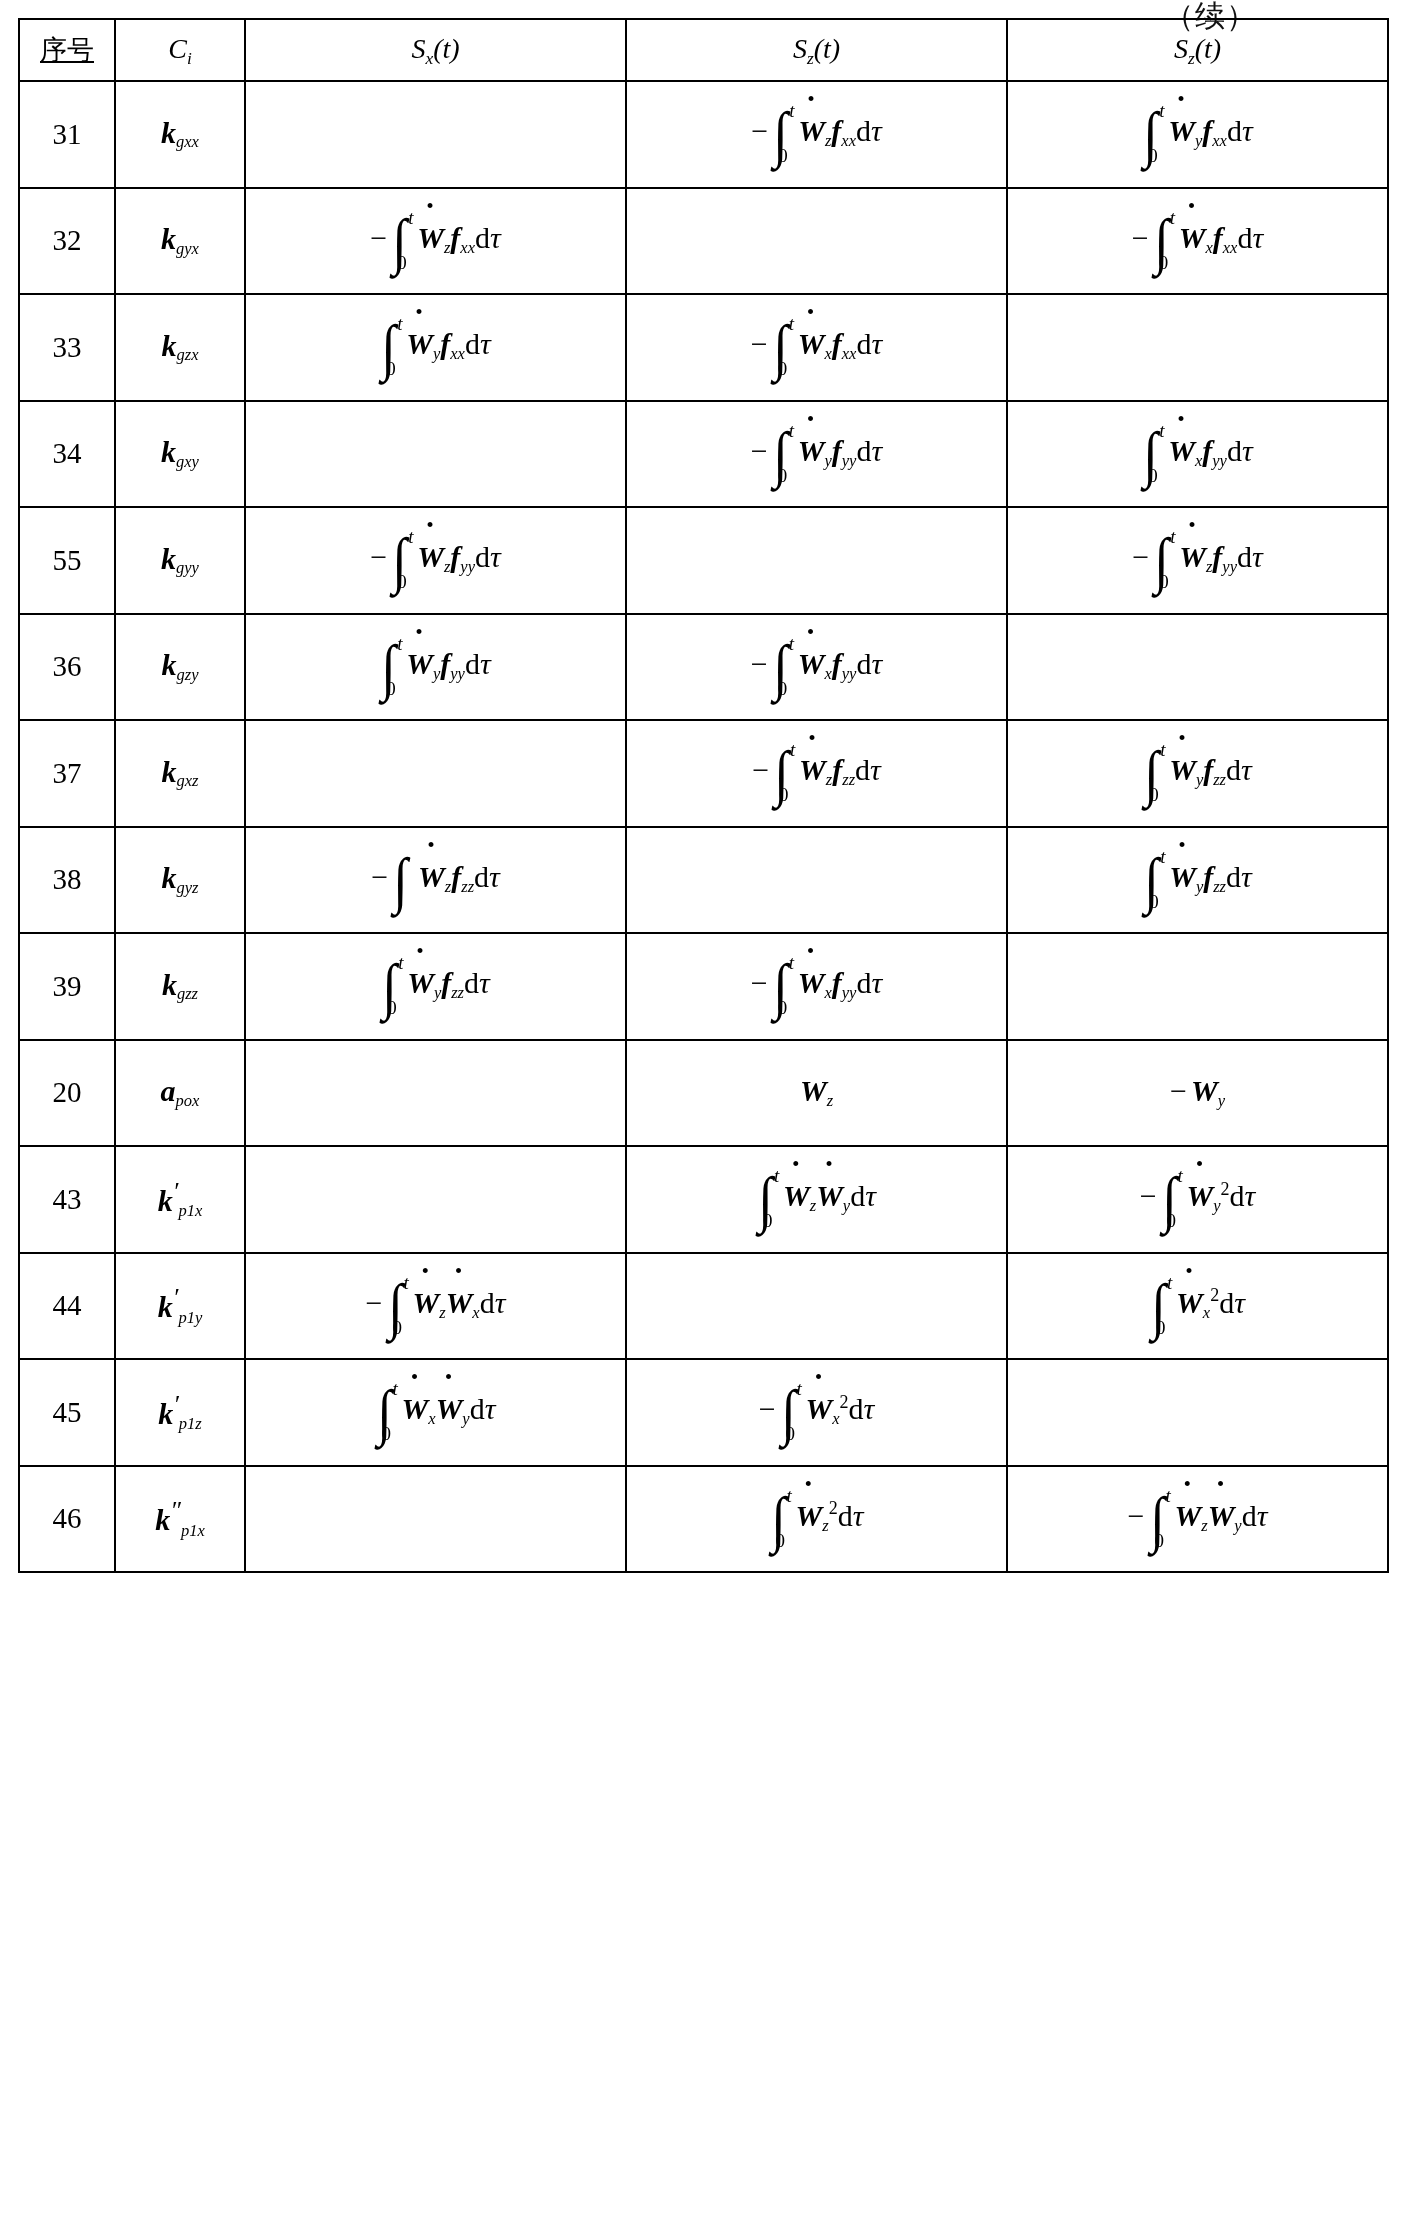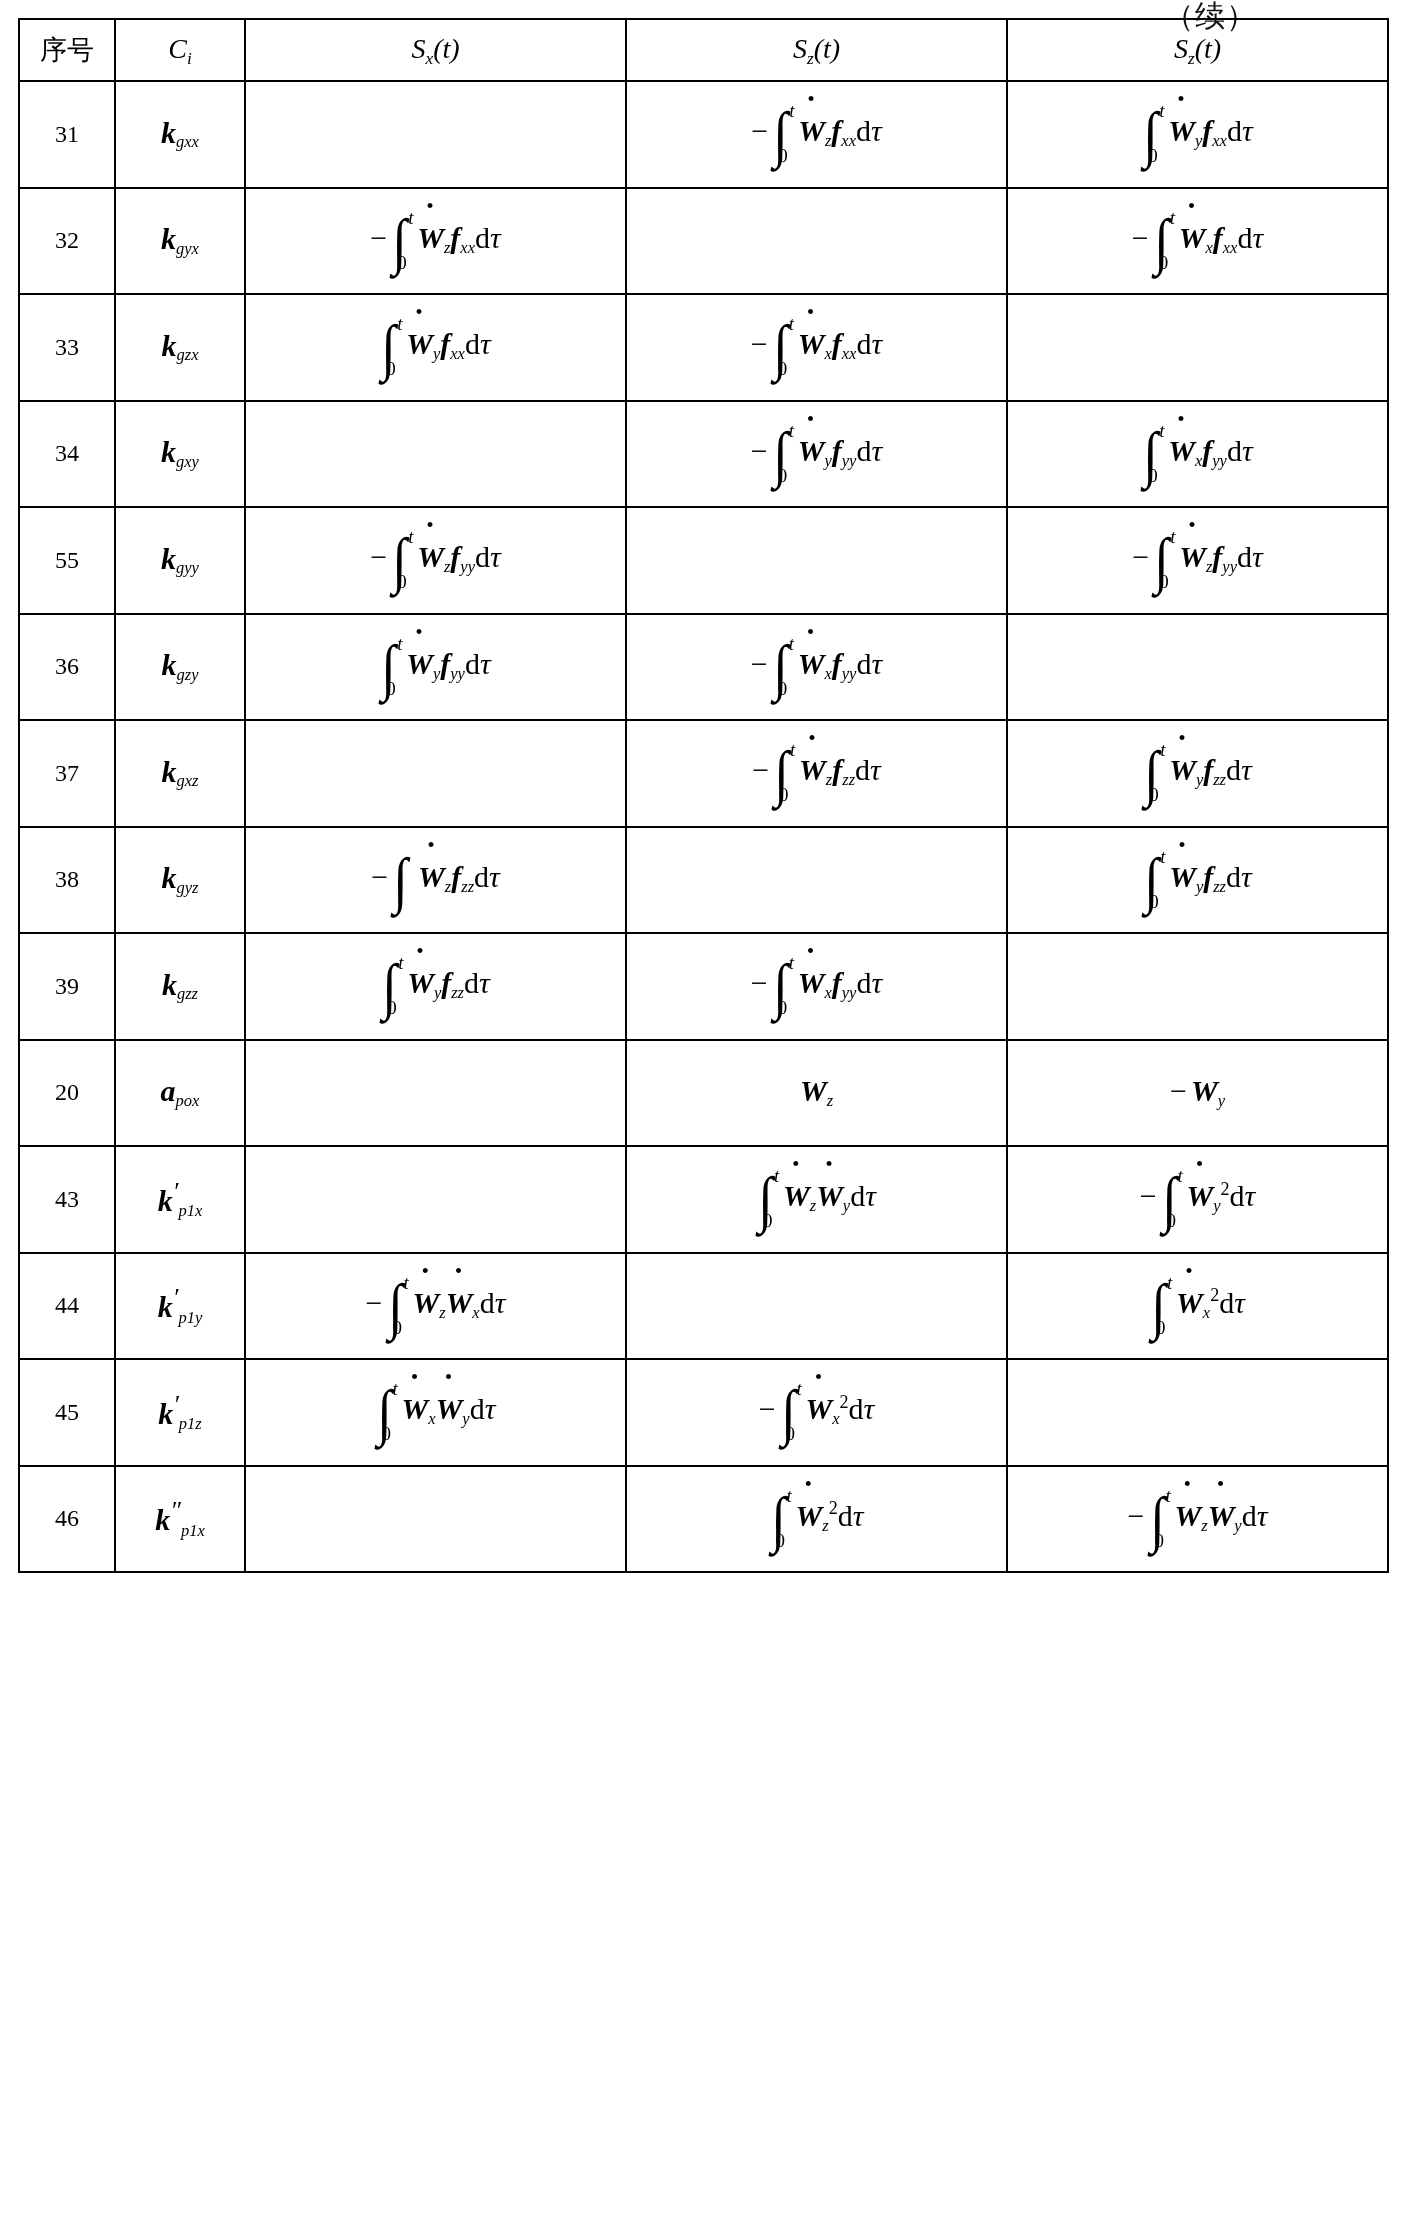--- a/index.html
+++ b/index.html
@@ -60,27 +60,28 @@
     height: 60px;
     font-size: 28px;
   }
 
   tbody td {
     height: 104.5px;
     font-size: 28px;
   }
 
   td.num {
-    font-size: 24px;
+    font-size: 29px;
     font-family: "Liberation Serif", serif;
   }
 
   .hdr-cn {
     font-family: "DejaVu Sans", sans-serif;
     font-size: 27px;
+    text-decoration: underline;
   }
 
   
   .math {
     display: inline-block;
     font-family: "Liberation Serif", serif;
     font-style: normal;
     white-space: nowrap;
     line-height: 1;
   }

